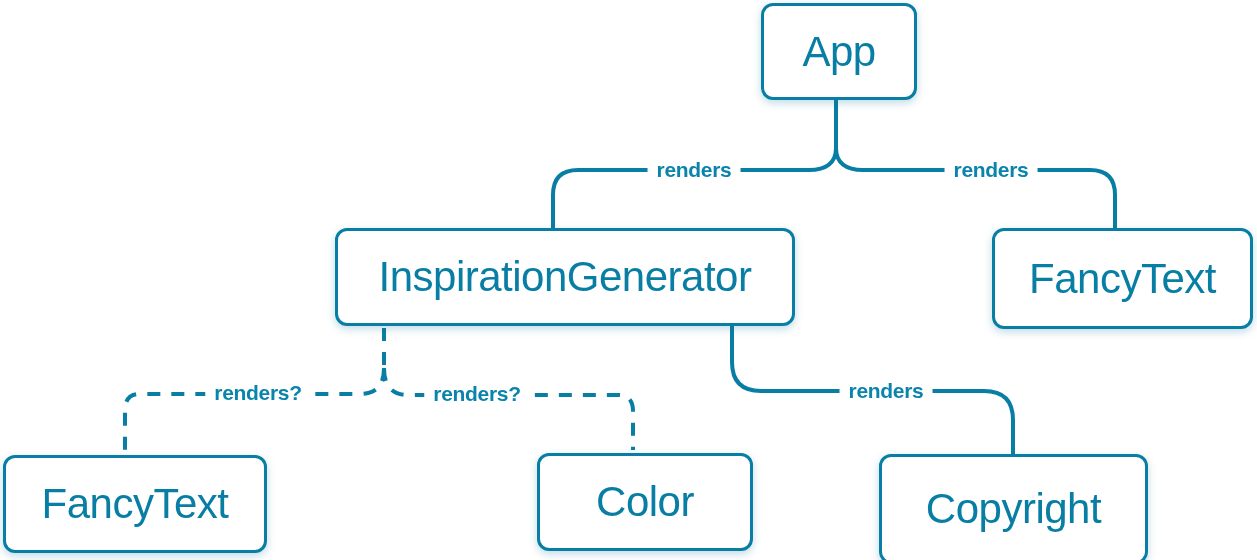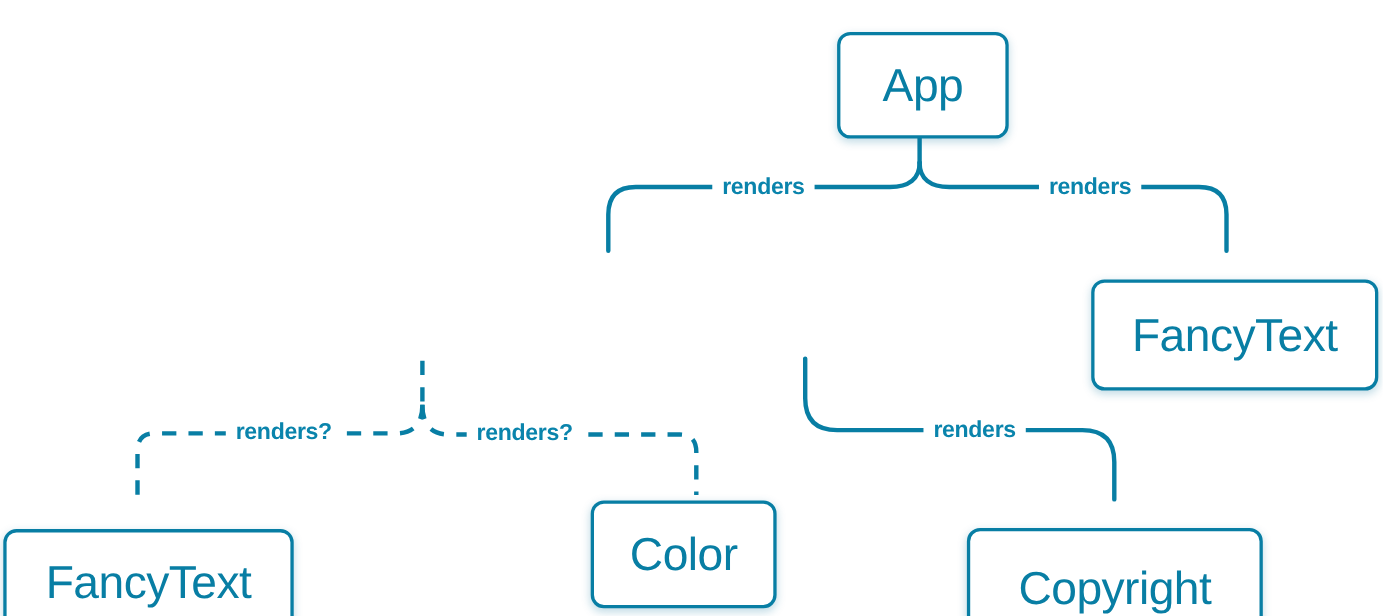--- a/index.html
+++ b/index.html
@@ -42,21 +42,20 @@
     display: flex;
     align-items: center;
     justify-content: center;
     color: #087ea4;
     font-size: 42px;
     font-weight: 500;
     letter-spacing: -0.5px;
     white-space: nowrap;
     box-shadow: 0 3px 8px rgba(8, 110, 150, 0.25);
     z-index: 2;
-    margin-top: 26px;
   }
   .edge-label {
     position: absolute;
     transform: translate(-50%, -50%);
     background: #ffffff;
     color: #0a84ac;
     font-size: 21px;
     font-weight: 700;
     letter-spacing: -0.3px;
     white-space: nowrap;
@@ -82,26 +81,27 @@
 
     <path class="edge-dashed" d="M384,328 L384,368"></path>
 
     <path class="edge-dashed" d="M384,368 Q384,394 360,394 L140,394 Q125,394 125,410 L125,452"></path>
 
     <path class="edge-dashed" d="M384,368 Q384,395 408,395 L618,395 Q633,395 633,411 L633,450"></path>
   </svg>
 
   <div class="node" style="left:761px; top:3px; width:156px; height:97px;">App</div>
 
+  <div class="node" style="left:335px; top:228px; width:460px; height:98px;">InspirationGenerator</div>
 
   <div class="node" style="left:992px; top:228px; width:261px; height:101px;">FancyText</div>
 
   <div class="node" style="left:3px; top:455px; width:264px; height:98px;">FancyText</div>
 
-  <div class="node" style="left:537px; top:429px; width:169px; height:98px;">Color</div>
+  <div class="node" style="left:537px; top:453px; width:216px; height:98px;">Color</div>
 
   <div class="node" style="left:879px; top:454px; width:269px; height:110px;">Copyright</div>
 
   <span class="edge-label" style="left:694px; top:170px;">renders</span>
 
   <span class="edge-label" style="left:991px; top:170px;">renders</span>
 
   <span class="edge-label" style="left:258px; top:393px;">renders?</span>
 
   <span class="edge-label" style="left:477px; top:394px;">renders?</span>

